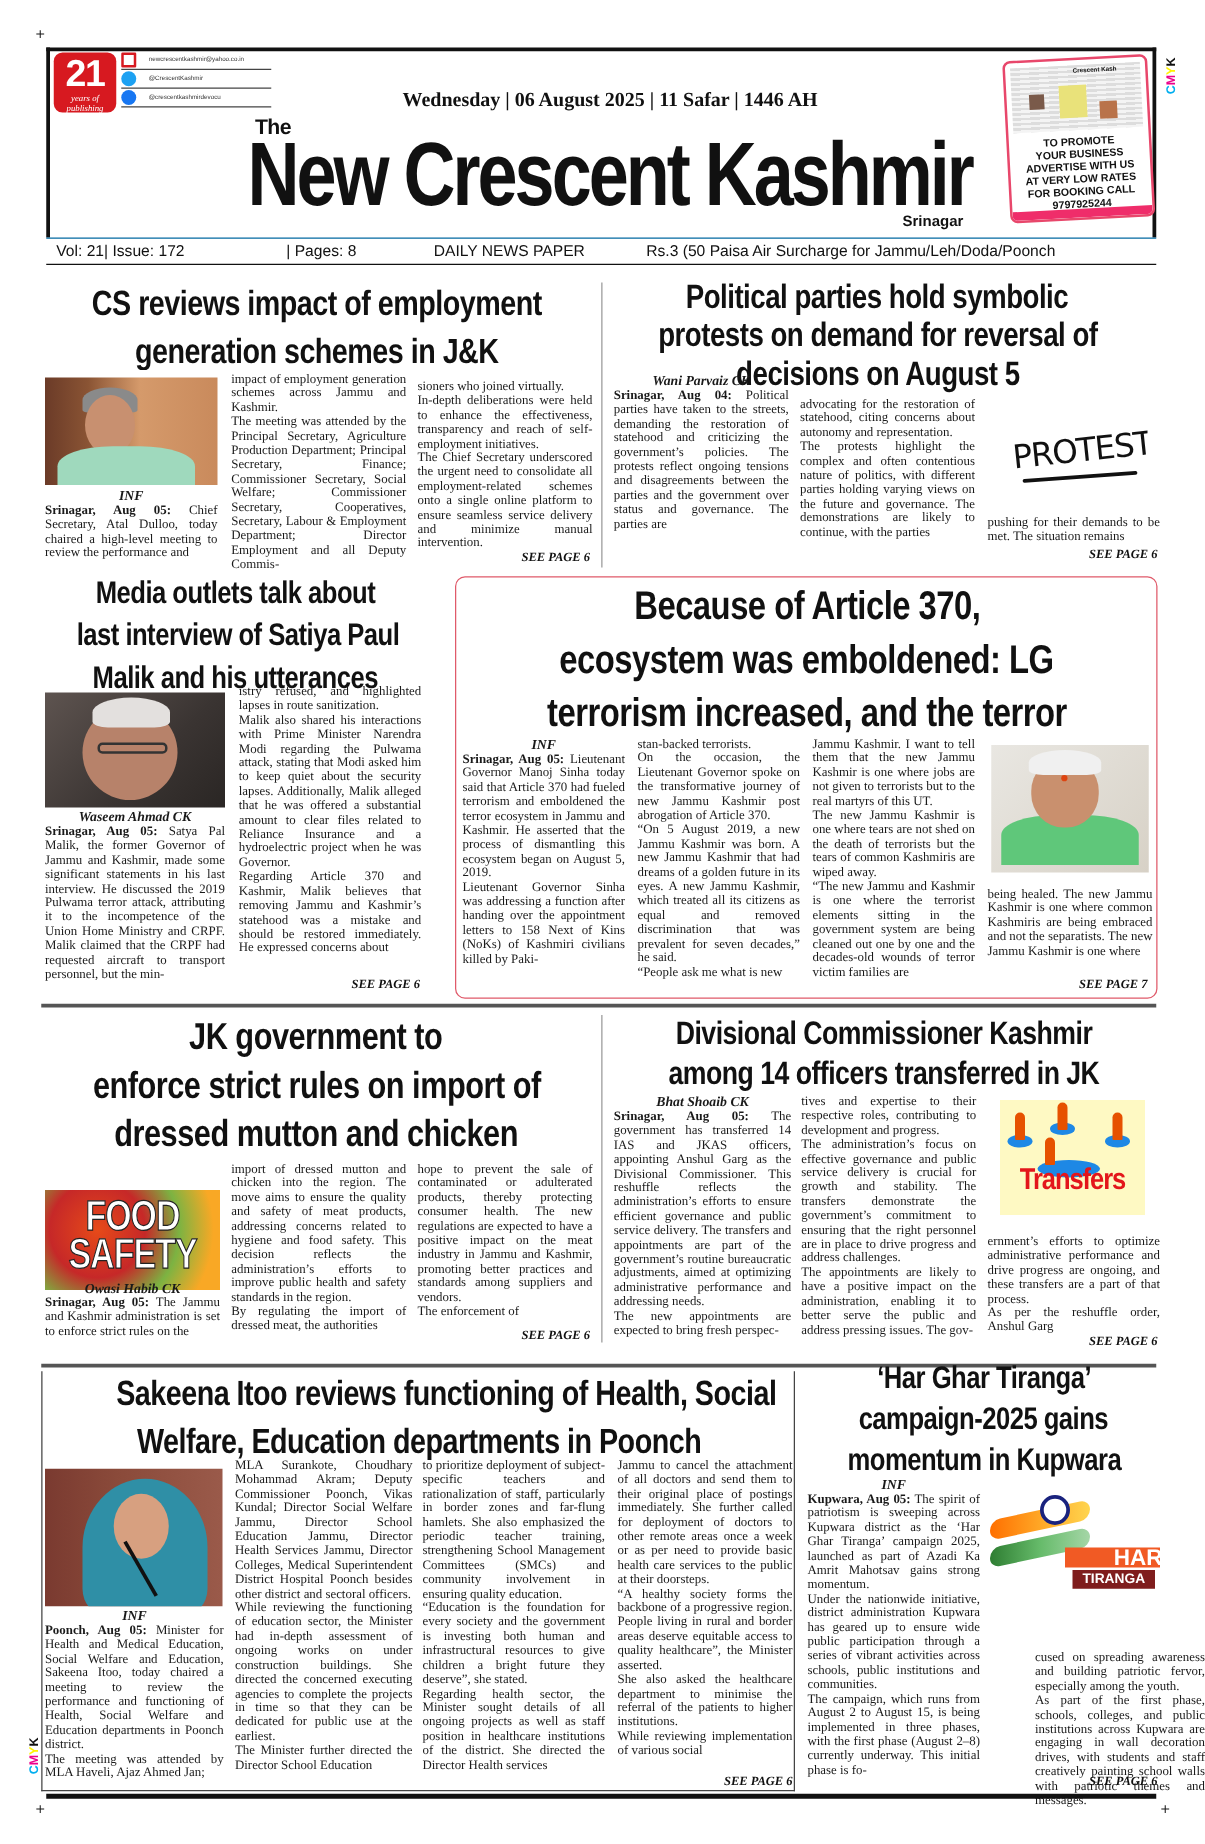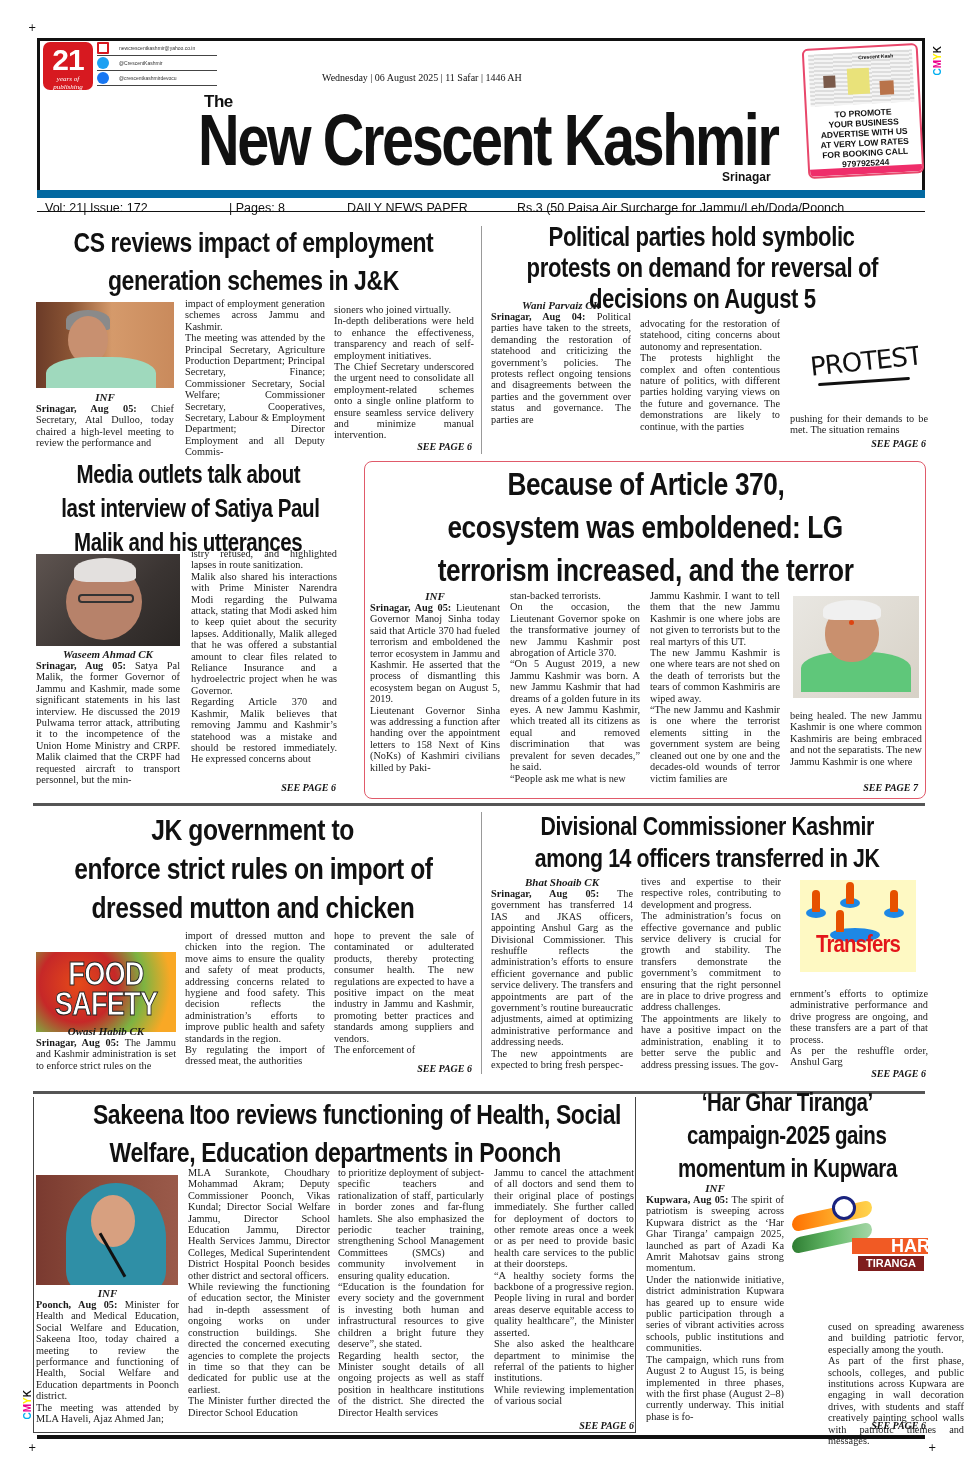--- a/index.html
+++ b/index.html
@@ -12,38 +12,38 @@
   .mast-frame { left: 37px; top: 38px; width: 888px; height: 152px; border: 3px solid #111; border-bottom: none; }
   .logo21 { left: 43px; top: 42px; width: 50px; height: 48px; background: #d71920; border-radius: 7px; color: #fff; text-align: center; }
   .logo21 .num { font-family: "Liberation Sans", sans-serif; font-weight: bold; font-size: 30px; line-height: 30px; letter-spacing: -1px; display:block; margin-top:3px;}
   .logo21 .sub { font-family: "Liberation Serif", serif; font-style: italic; font-size: 7px; display:block; }
   .social { left: 97px; width: 120px; height: 15px; border-bottom: 1px solid #444; font-family: "Liberation Sans", sans-serif; font-size: 5px; color: #333; display:flex; align-items:center; }
   .social .ico { width: 12px; height: 12px; border-radius: 50%; margin-right: 10px; display:inline-block; flex: none; }
   .ico-gmail { background: #fff; border: 2px solid #d71920; border-radius: 1px !important; }
   .ico-tw { background: #1da1f2; }
   .ico-fb { background: #1877f2; }
 
-  .dateline { left: 322px; top: 72px; font-family: "Liberation Serif", serif; font-size: 10px; color: #111; }
+  .dateline { left: 322px; top: 72px; font-family: "Liberation Serif", serif; font-size: 16px; color: #111; font-weight: bold; }
   .the-word { left: 204px; top: 92px; font-family: "Liberation Sans", sans-serif; font-weight: bold; font-size: 17px; letter-spacing: -0.5px; }
   .title-main { left: 198px; top: 100px; font-family: "Liberation Sans", sans-serif; font-weight: bold; font-size: 72px; letter-spacing: -3px; line-height: 80px; transform: scaleX(0.80); transform-origin: left top; white-space: nowrap; }
   .srinagar { left: 722px; top: 170px; font-family: "Liberation Sans", sans-serif; font-weight: bold; font-size: 12px; }
 
   .ad-box { left: 805px; top: 46px; width: 116px; height: 130px; border: 2px solid #e8476b; border-radius: 6px; background: #fff; transform: rotate(-3deg); overflow:hidden; }
   .ad-thumb { position:absolute; left: 4px; top: 4px; width: 104px; height: 52px; background: repeating-linear-gradient(180deg,#ddd 0 2px,#f4f4f4 2px 4px); }
   .ad-thumb .blk1 { position:absolute; left:38px; top:16px; width:22px; height:26px; background:#e9e27a; }
   .ad-thumb .blk2 { position:absolute; left:70px; top:30px; width:14px; height:14px; background:#b9734a; }
   .ad-thumb .blk3 { position:absolute; left:14px; top:22px; width:12px; height:12px; background:#7a5a4a; }
   .ad-thumb .hdr { position:absolute; left:50px; top:2px; font-family:"Liberation Sans",sans-serif; font-size:5px; font-weight:bold; }
   .ad-text { position:absolute; left:0; top: 60px; width: 112px; text-align:center; font-family: "Liberation Sans", sans-serif; font-weight: bold; font-size: 8.5px; line-height: 10px; color:#111; }
   .ad-foot { position:absolute; left:0; bottom:0; width:100%; height: 7px; background: #ef2d6a; }
   .cmyk-v { left: 932px; top: 46px; font-family: "Liberation Sans", sans-serif; font-weight: bold; font-size: 10px; writing-mode: vertical-rl; transform: rotate(180deg); letter-spacing: 0px; }
   .cmyk-v span:nth-child(1){color:#00aeef;} .cmyk-v span:nth-child(2){color:#ec008c;} .cmyk-v span:nth-child(3){color:#fff200;} .cmyk-v span:nth-child(4){color:#111;}
   .cmyk-v2 { left: 22px; top: 1390px; }
 
-  .infobar { left: 37px; top: 190px; width: 888px; height: 22px; border-top: 8px solid #0369a1; border-bottom: 1px solid #111; font-family: "Liberation Sans", sans-serif; font-size: 12.5px; display:flex; align-items:center; }
+  .infobar { left: 37px; top: 190px; width: 888px; height: 22px; border-top: 1px solid #0369a1; border-bottom: 1px solid #111; font-family: "Liberation Sans", sans-serif; font-size: 12.5px; display:flex; align-items:center; }
   .infobar span { position:absolute; top: 3px; white-space: nowrap; }
 
   
   .hl { font-family: "Liberation Sans", sans-serif; font-weight: bold; color: #111; text-align: center; letter-spacing: -0.5px; }
   .hl-inner { display:inline-block; transform: scaleX(0.82); transform-origin: center top; white-space: nowrap; }
 
   
   .col { position: absolute; font-family: "Liberation Serif", serif; font-size: 10.3px; line-height: 11.4px; text-align: justify; color: #1a1a1a; hyphens: auto; }
   .col p { margin: 0; }
   .lead { font-weight: bold; }

